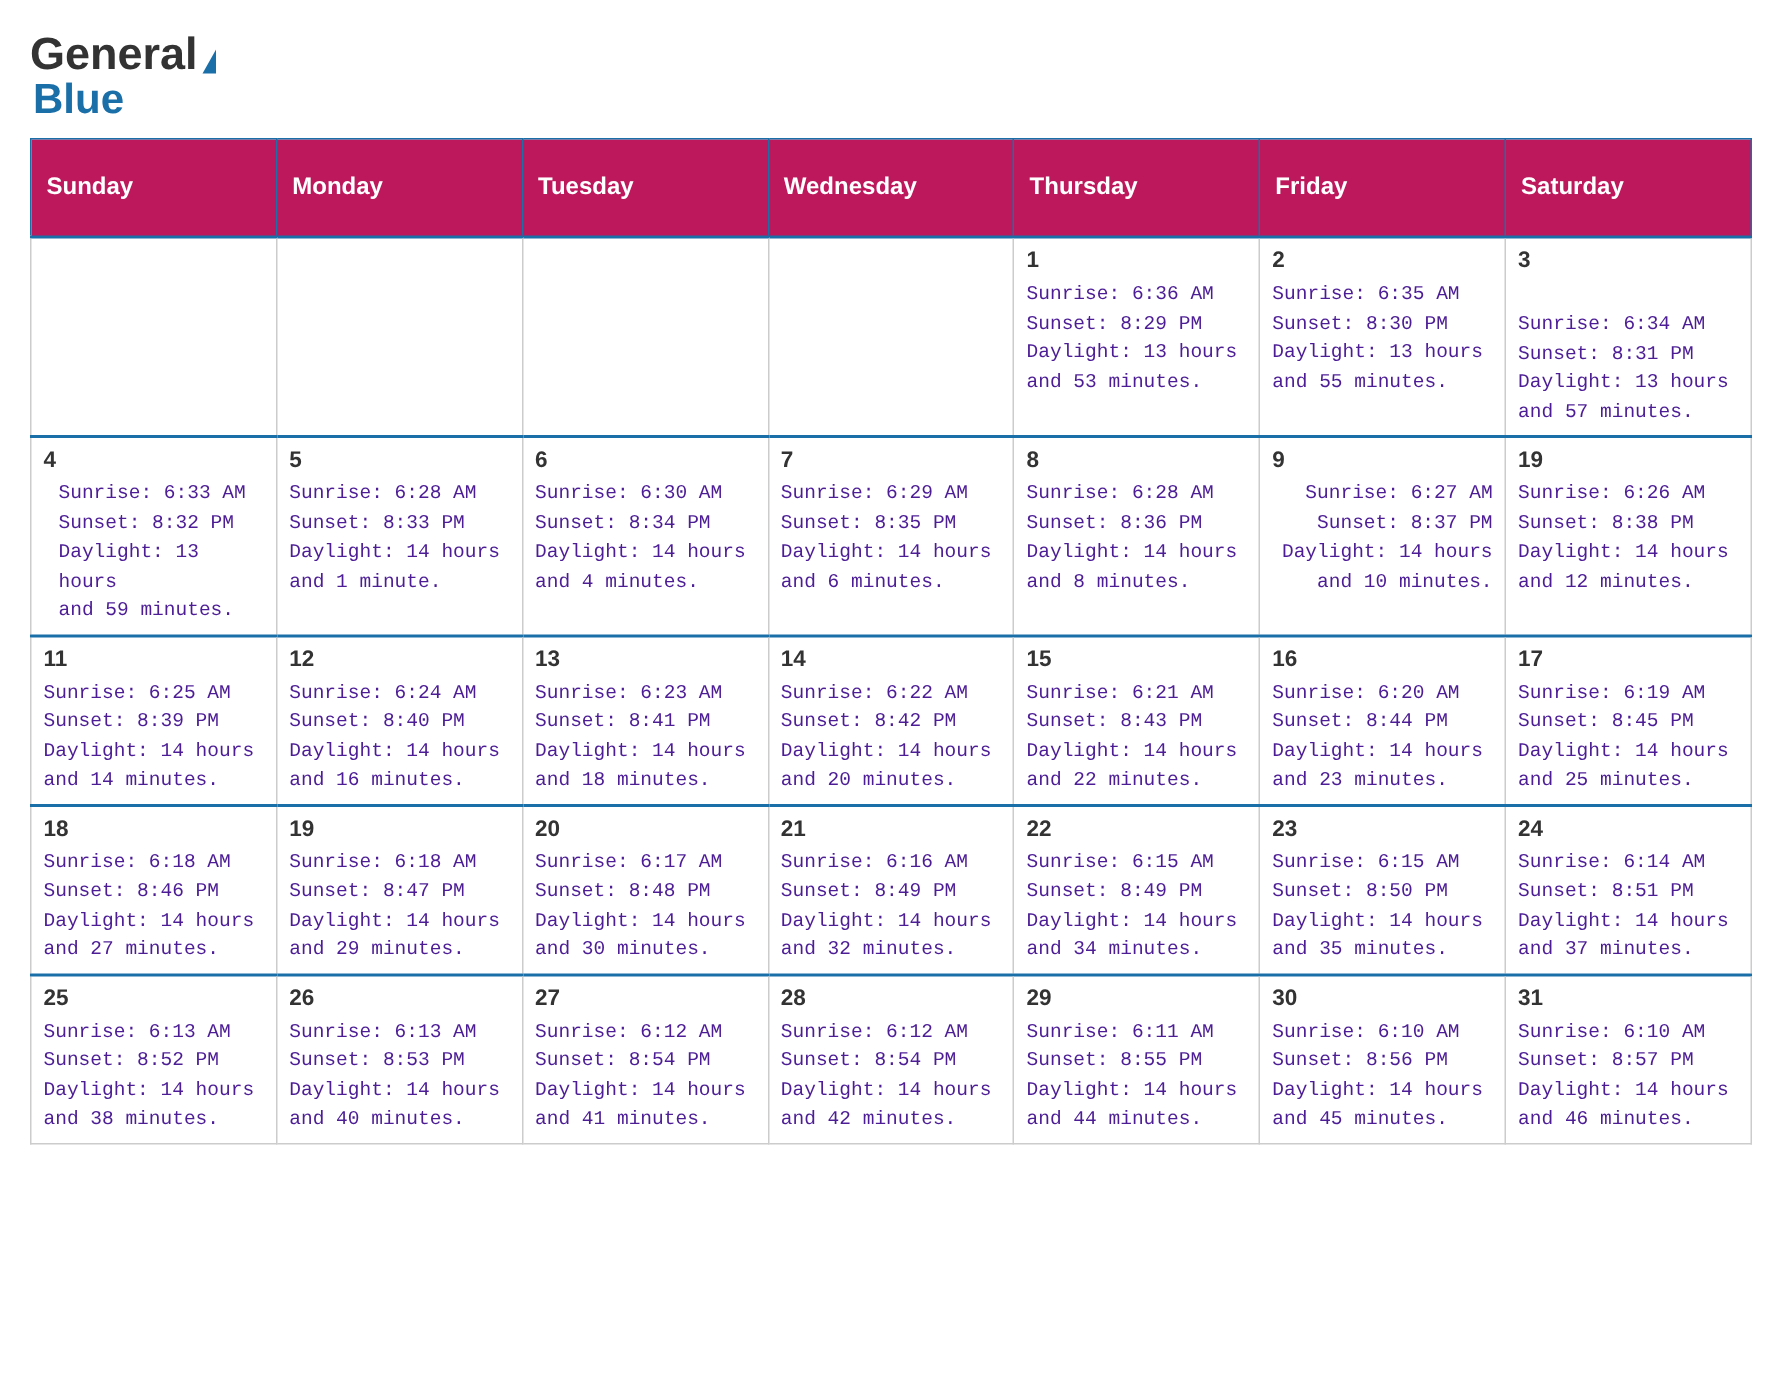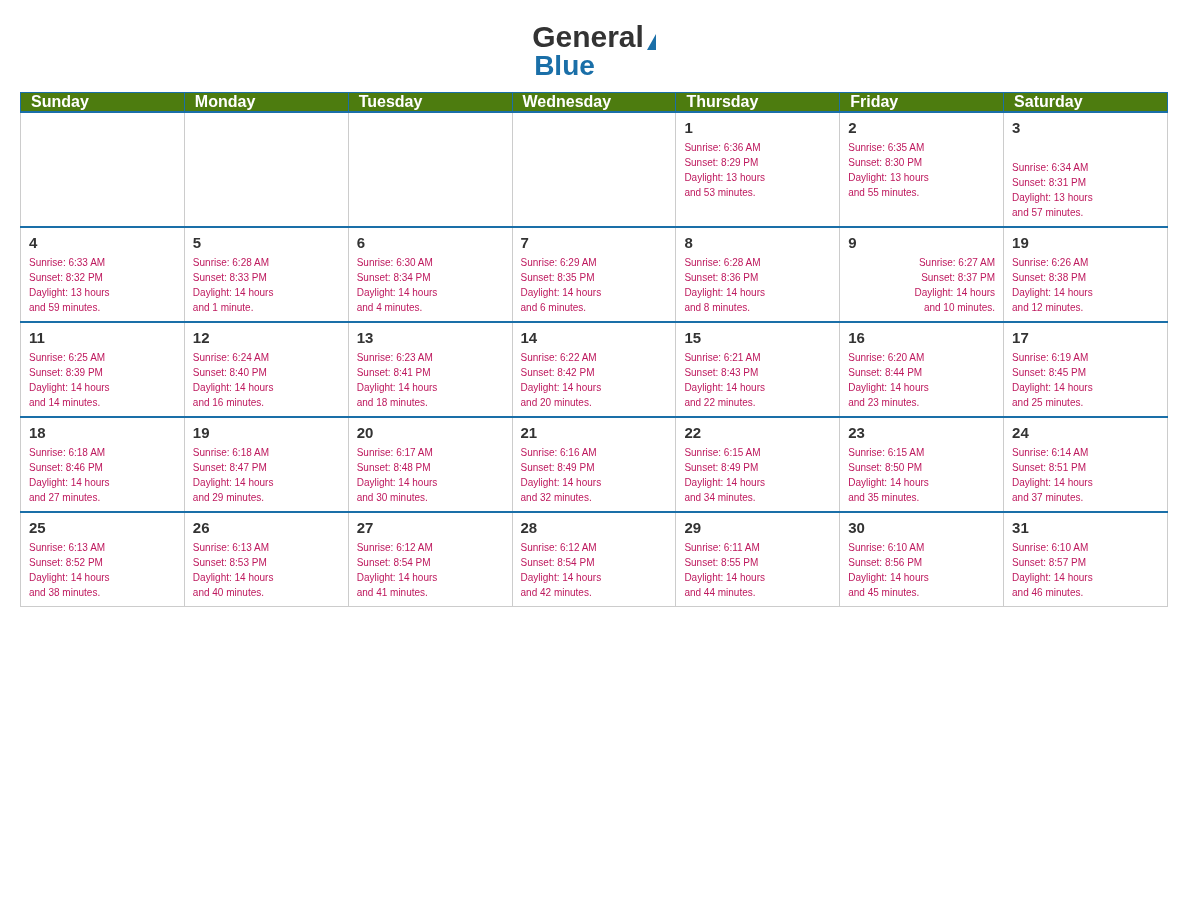--- a/index.html
+++ b/index.html
@@ -6,21 +6,21 @@
     body {
       font-family: Arial, sans-serif;
       background: #fff;
       color: #333;
       padding: 20px;
       width: 1188px;
       min-height: 918px;
     }
     .header {
       display: flex;
-      justify-content: center;
+      justify-content: flex-start;
       align-items: flex-start;
       margin-bottom: 10px;
     }
     .logo-area {
       display: flex;
       flex-direction: column;
       align-items: flex-start;
     }
     .title-area {
       text-align: right;
@@ -35,25 +35,25 @@
       font-size: 22px;
       color: #333;
       margin-top: 4px;
     }
     .calendar {
       width: 100%;
       border-collapse: collapse;
       margin-top: 10px;
     }
     .calendar th {
-      background-color: #4d7c0f;
+      background-color: #be185d;
       color: #fff;
       font-size: 16px;
       font-weight: bold;
-      padding: 0 10px;
+      padding: 23px 10px;
       text-align: left;
       border: 1px solid #1a6fa8;
     }
     .calendar td {
       border: 1px solid #ccc;
       vertical-align: top;
       padding: 6px 8px;
       width: 14.28%;
       min-height: 110px;
       font-size: 13px;
@@ -66,23 +66,24 @@
       border-top: 2px solid #1a6fa8;
     }
     .day-number {
       font-size: 15px;
       font-weight: bold;
       color: #333;
       margin-bottom: 4px;
       display: block;
     }
     .day-info {
-      font-size: 10px;
-      color: #be185d;
+      font-size: 13px;
+      color: #4c1d95;
       line-height: 1.5;
+      font-family: Liberation Mono, monospace;
     }
     .empty-cell {
       background: #fff;
     }
     
     .logo-block {
       margin-bottom: 4px;
     }
   </style>
 </head>
@@ -137,21 +138,21 @@
           <span class="day-number">3</span>
           <div class="day-info" style="white-space: pre-line; margin-top: 24px;">Sunrise: 6:34 AM
 Sunset: 8:31 PM
 Daylight: 13 hours
 and 57 minutes.</div>
         </td>
       </tr>
       <tr>
         <td>
           <span class="day-number">4</span>
-          <div class="day-info" style="white-space: pre-line;">Sunrise: 6:33 AM
+          <div class="day-info" style="white-space: pre-line; margin-left: 10px;">Sunrise: 6:33 AM
 Sunset: 8:32 PM
 Daylight: 13 hours
 and 59 minutes.</div>
         </td>
         <td>
           <span class="day-number">5</span>
           <div class="day-info" style="white-space: pre-line;">Sunrise: 6:28 AM
 Sunset: 8:33 PM
 Daylight: 14 hours
 and 1 minute.</div>

